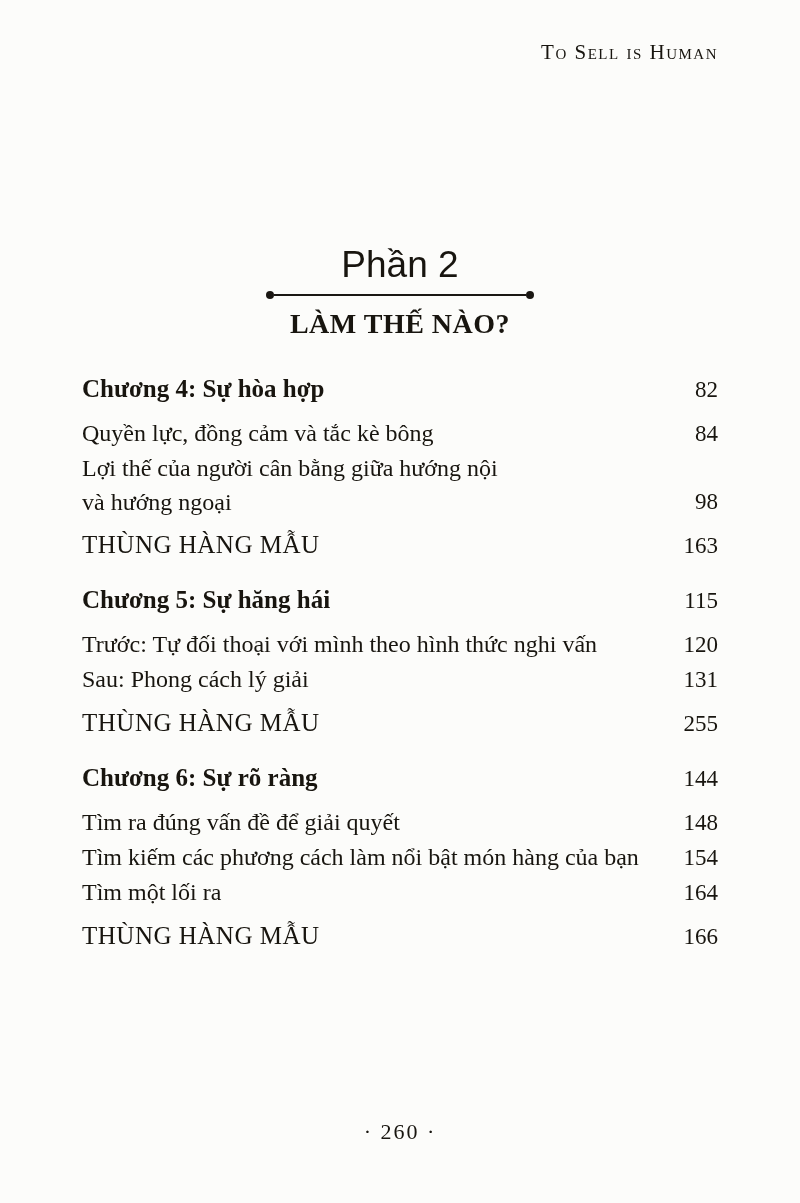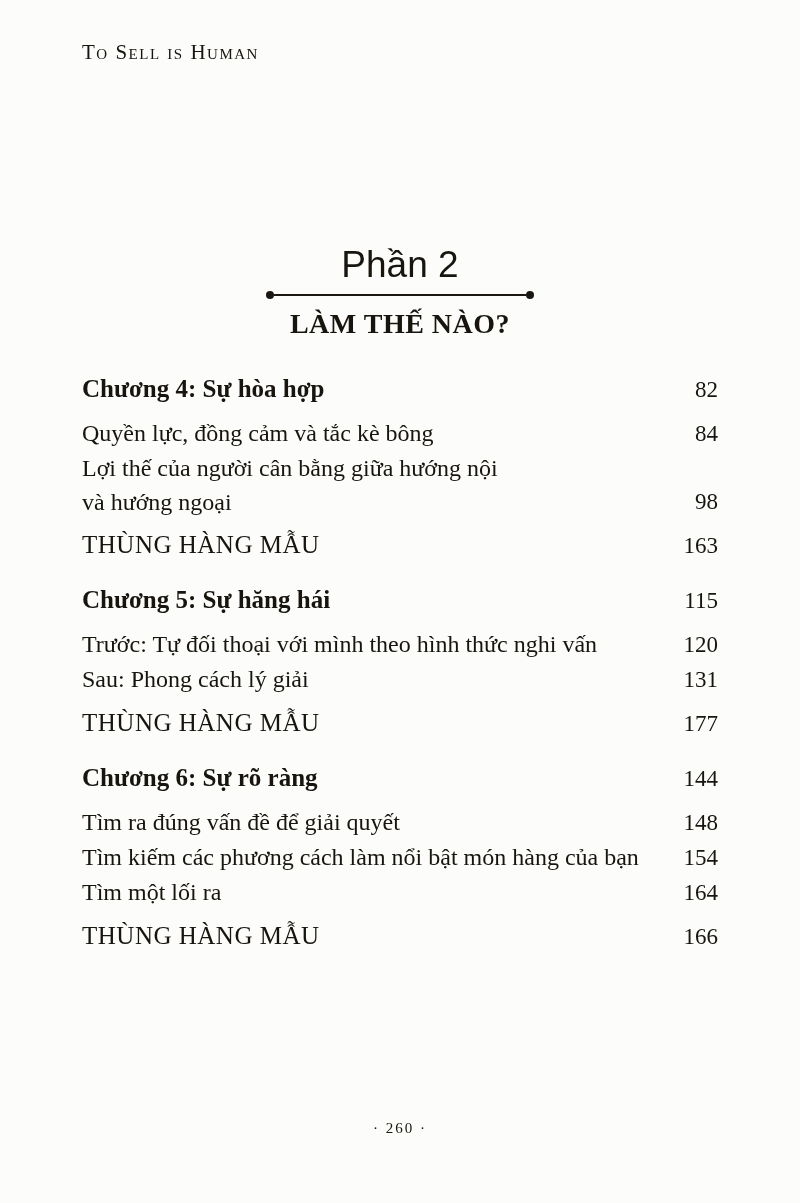--- a/index.html
+++ b/index.html
@@ -14,21 +14,21 @@
     margin: 0 auto;
     background: #fcfcfa;
     color: #18150f;
     box-sizing: border-box;
     padding: 0 82px;
     overflow: hidden;
     font-family: "Liberation Serif", serif;
   }
   .running-head {
     margin-top: 40px;
-    text-align: left;
+    text-align: right;
     font-variant: small-caps;
     font-size: 21px;
     letter-spacing: 1.5px;
     line-height: 24px;
   }
   .part {
     margin-top: 182px;
     text-align: center;
   }
   .part-label {
@@ -101,23 +101,23 @@
   .multiline + .sample {
     margin-top: 9px;
   }
   .sample + .chapter {
     margin-top: 20px;
   }
   .folio {
     position: absolute;
     left: 0;
     right: 0;
-    bottom: 66px;
+    bottom: 58px;
     text-align: center;
-    font-size: 15px;
+    font-size: 22px;
     letter-spacing: 2px;
   }
 </style>
 </head>
 <body>
 
 <div class="sheet">
 
   <div class="running-head">To Sell is Human</div>
 
@@ -167,21 +167,21 @@
     </div>
 
 
     <div class="row entry">
       <span class="title">Sau: Phong cách lý giải</span>
       <span class="page">131</span>
     </div>
 
     <div class="row sample">
       <span class="title">THÙNG HÀNG MẪU</span>
-      <span class="page">177</span>
+      <span class="page">255</span>
     </div>
 
     <div class="row chapter">
       <span class="title">Chương 6: Sự rõ ràng</span>
       <span class="page">144</span>
     </div>
 
     <div class="row entry">
       <span class="title">Tìm ra đúng vấn đề để giải quyết</span>
       <span class="page">148</span>

